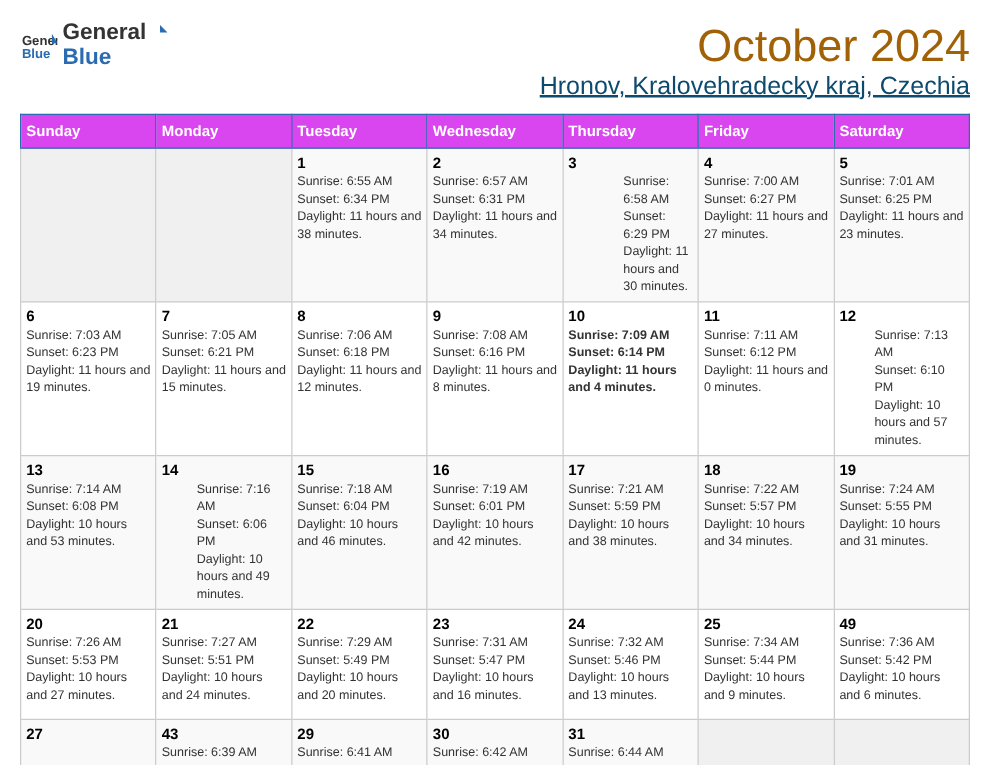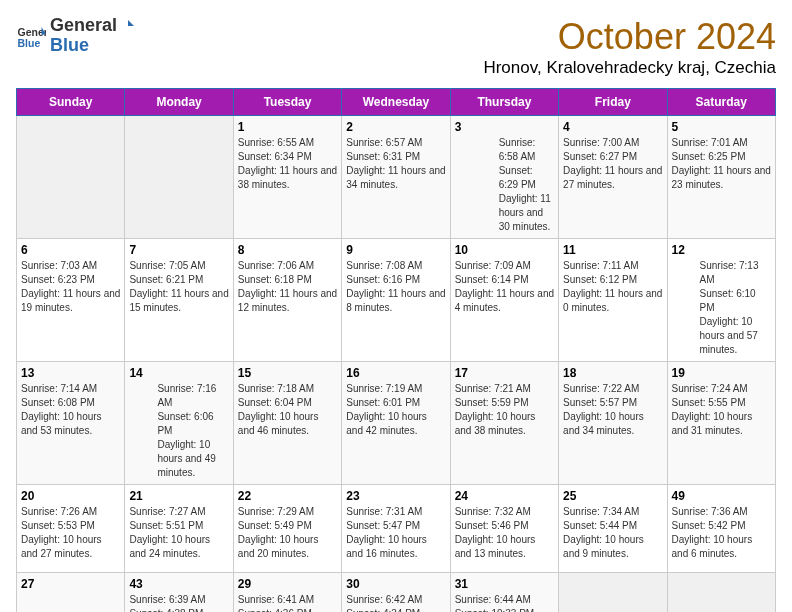--- a/index.html
+++ b/index.html
@@ -33,33 +33,34 @@
     }
     .title-area {
       text-align: right;
     }
     .month-title {
       font-size: 36px;
       color: #a16207;
       font-weight: normal;
     }
     .location {
-      font-size: 17px;
-      color: #000000;
+      font-size: 20px;
+      color: #0c4a6e;
+      text-decoration: underline;
     }
     table {
       width: 100%;
       border-collapse: collapse;
       font-size: 11px;
     }
     thead tr th {
-      background-color: #a21caf;
+      background-color: #d946ef;
       color: #fff;
       padding: 6px 4px;
-      text-align: center;
+      text-align: left;
       font-size: 12px;
       font-weight: bold;
       border: 1px solid #2b6cb0;
     }
     tbody tr td {
       border: 1px solid #ccc;
       padding: 4px 4px;
       vertical-align: top;
       width: calc(100% / 7);
       min-height: 80px;
@@ -180,21 +181,21 @@
 Daylight: 11 hours and 12 minutes.</div>
         </td>
         <td>
           <span class="day-number">9</span>
           <div class="day-info" style="white-space: pre-line;">Sunrise: 7:08 AM
 Sunset: 6:16 PM
 Daylight: 11 hours and 8 minutes.</div>
         </td>
         <td>
           <span class="day-number">10</span>
-          <div class="day-info" style="white-space: pre-line;">Sunrise: 7:09 AM
+          <div class="day-info" style="white-space: pre-line; font-weight: bold;">Sunrise: 7:09 AM
 Sunset: 6:14 PM
 Daylight: 11 hours and 4 minutes.</div>
         </td>
         <td>
           <span class="day-number">11</span>
           <div class="day-info" style="white-space: pre-line;">Sunrise: 7:11 AM
 Sunset: 6:12 PM
 Daylight: 11 hours and 0 minutes.</div>
         </td>
         <td>

